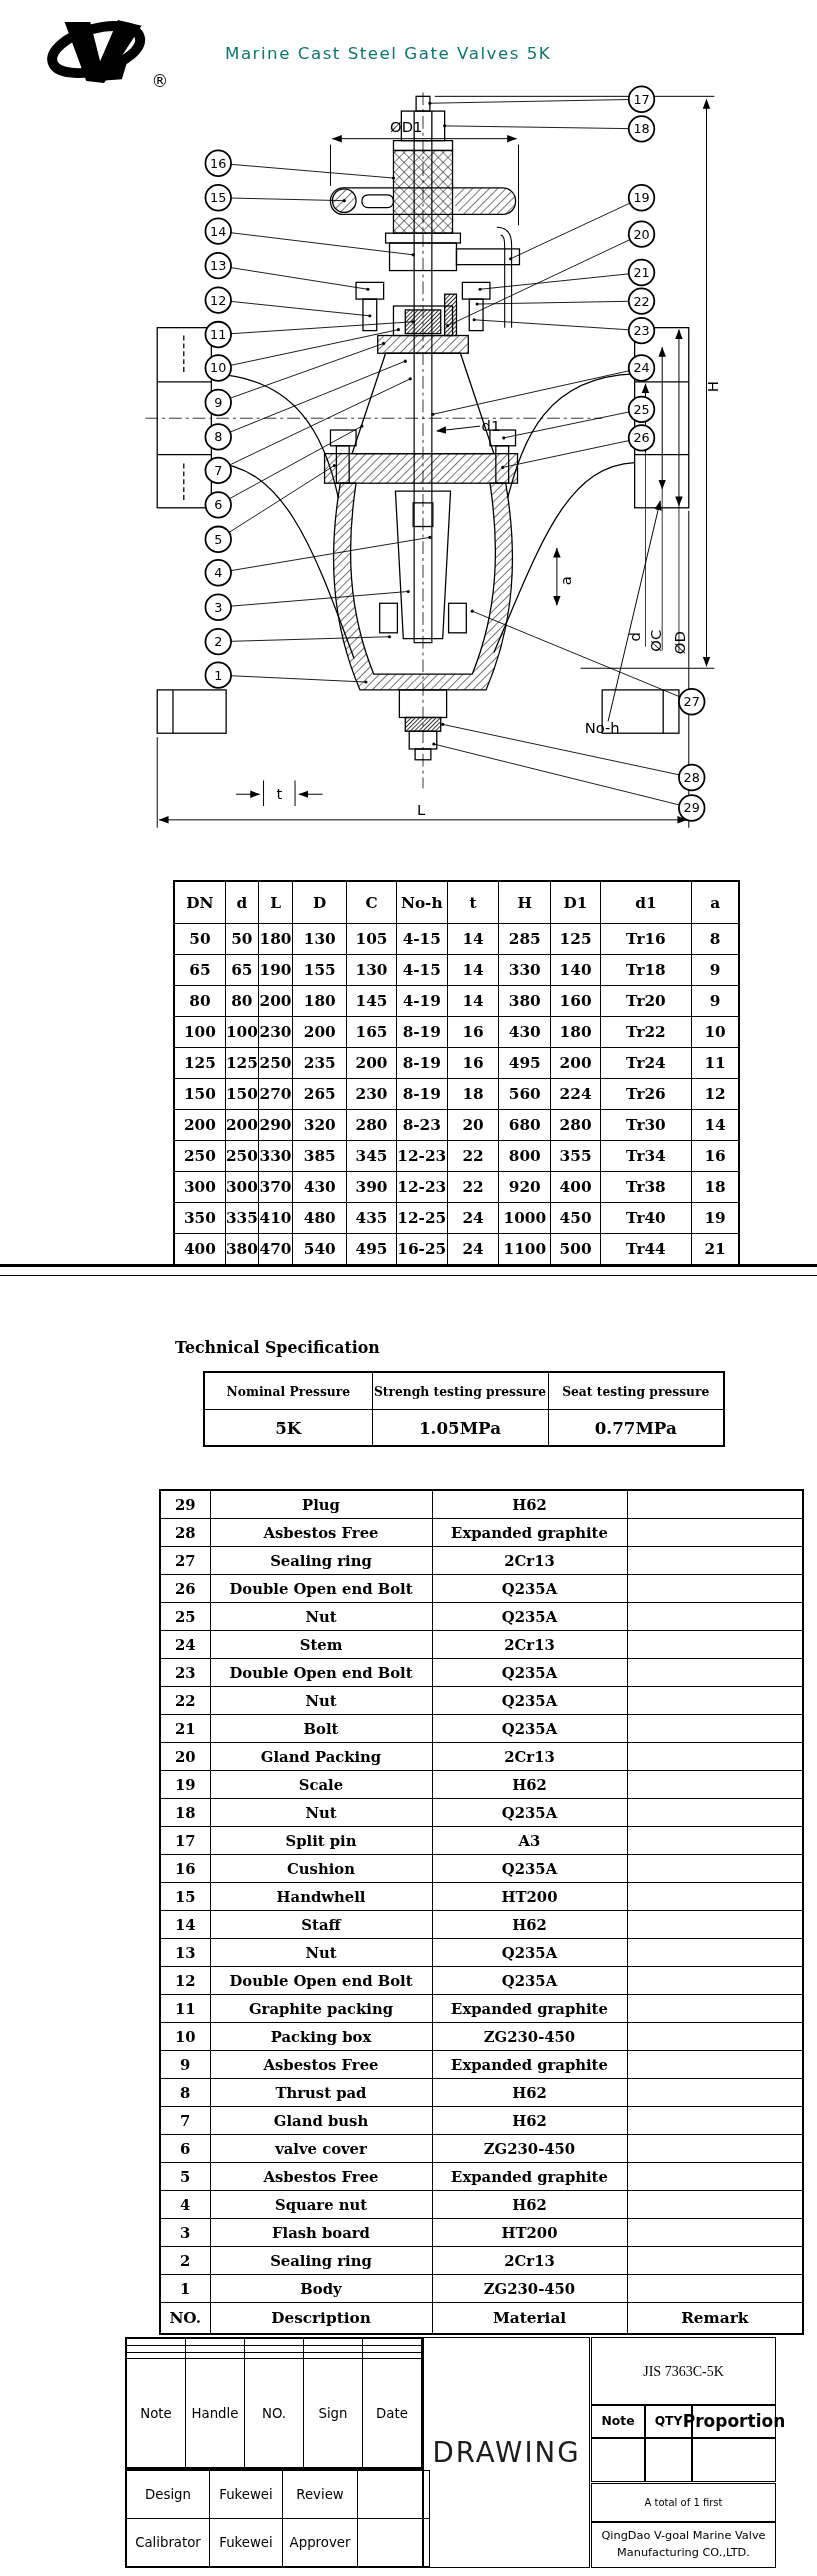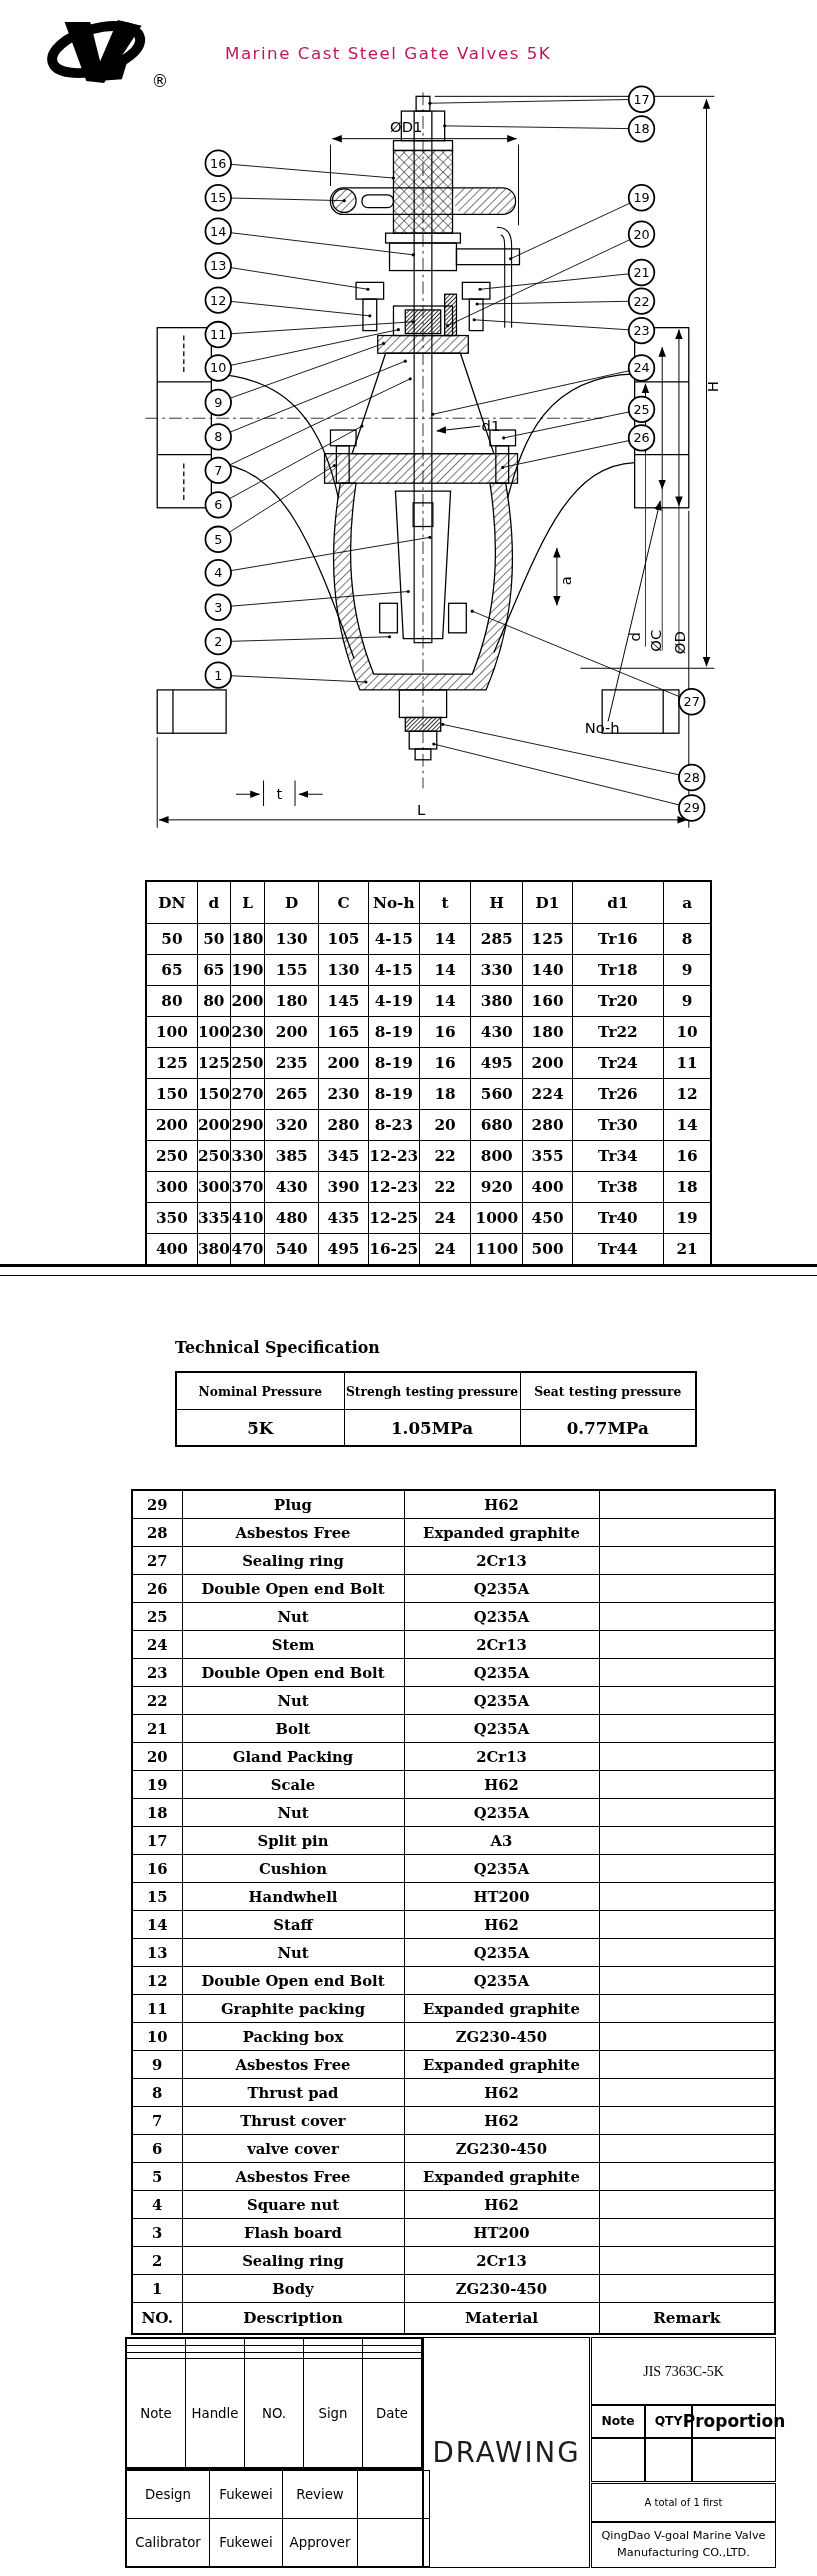--- a/index.html
+++ b/index.html
@@ -2,26 +2,26 @@
 <html><head>
 <meta charset="utf-8">
 <style>
   html,body{margin:0;padding:0;background:#fff;}
   .sheet{position:relative;width:818px;height:2576px;background:#fff;color:#000;
          font-family:"DejaVu Sans",sans-serif;overflow:hidden;}
   .abs{position:absolute;}
 
   
   .hdr-title{position:absolute;left:225px;top:43px;font-size:16.7px;letter-spacing:1.5px;
-             color:#be185d;font-family:"DejaVu Sans",sans-serif;}
+             color:#0f766e;font-family:"DejaVu Sans",sans-serif;}
   .logo{position:absolute;left:35px;top:9.9px;width:148px;height:83px;}
 
   
   table{border-collapse:collapse;table-layout:fixed;}
-  .ttab{border:2.5px solid #000;}
+  .ttab{border:2.5px solid #000;margin-left:28px;}
   .ttab th,.ttab td{border:1.7px solid #000;text-align:center;vertical-align:middle;
       font-family:"DejaVu Serif","Liberation Serif",serif;font-weight:bold;padding:0;
       overflow:hidden;white-space:nowrap;}
 
   .dimtbl{position:absolute;left:145px;top:880px;width:567px;}
   .dimtbl th{height:41px;font-size:15.3px;}
   .dimtbl td{height:30px;font-size:15.3px;}
 
   .sep1{position:absolute;left:0;top:1264px;width:818px;height:3px;background:#000;}
   .sep2{position:absolute;left:0;top:1275px;width:818px;height:1px;background:#000;}
@@ -648,21 +648,21 @@
           <td></td>
         </tr>
         <tr>
           <td>8</td>
           <td>Thrust pad</td>
           <td>H62</td>
           <td></td>
         </tr>
         <tr>
           <td>7</td>
-          <td>Thrust cover</td>
+          <td>Gland bush</td>
           <td>H62</td>
           <td></td>
         </tr>
         <tr>
           <td>6</td>
           <td>valve cover</td>
           <td>ZG230-450</td>
           <td></td>
         </tr>
         <tr>

